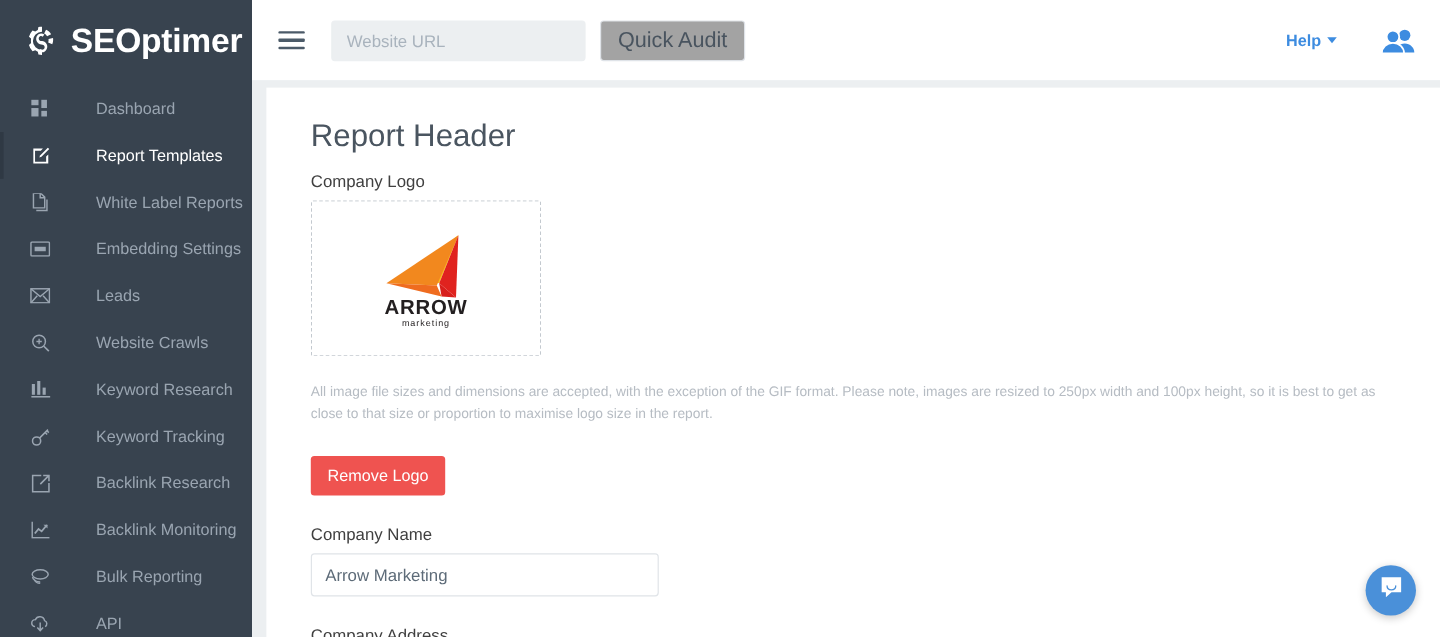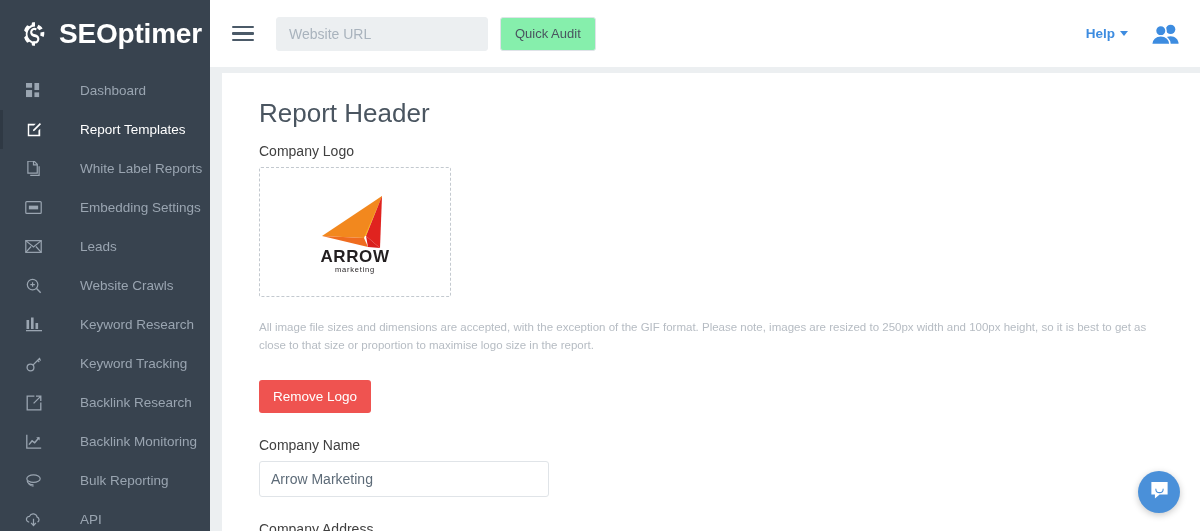--- a/index.html
+++ b/index.html
@@ -102,32 +102,32 @@
     font-size: 14px;
     color: #0c4a6e;
     font-family: "Liberation Sans", sans-serif;
     outline: none;
   }
   .url-input::placeholder { color: #a9b3bd; }
   .quick-audit {
     margin-left: 12px;
     height: 34px;
     padding: 0 14px;
-    background: #86efac;
+    background: #a3a3a3;
     border: 1px solid #dfe3e8;
     border-radius: 3px;
-    font-size: 13px;
+    font-size: 18px;
     color: #49545f;
     cursor: pointer;
     font-family: "Liberation Sans", sans-serif;
   }
   .topbar-right {
     margin-left: auto;
     display: flex;
-    gap: 22px;
+    gap: 36px;
   }
   .help-link {
     color: #3d8ce0;
     font-size: 13.5px;
     font-weight: bold;
     cursor: pointer;
     display: flex;
     align-items: center;
     gap: 5px;
     text-decoration: none;

